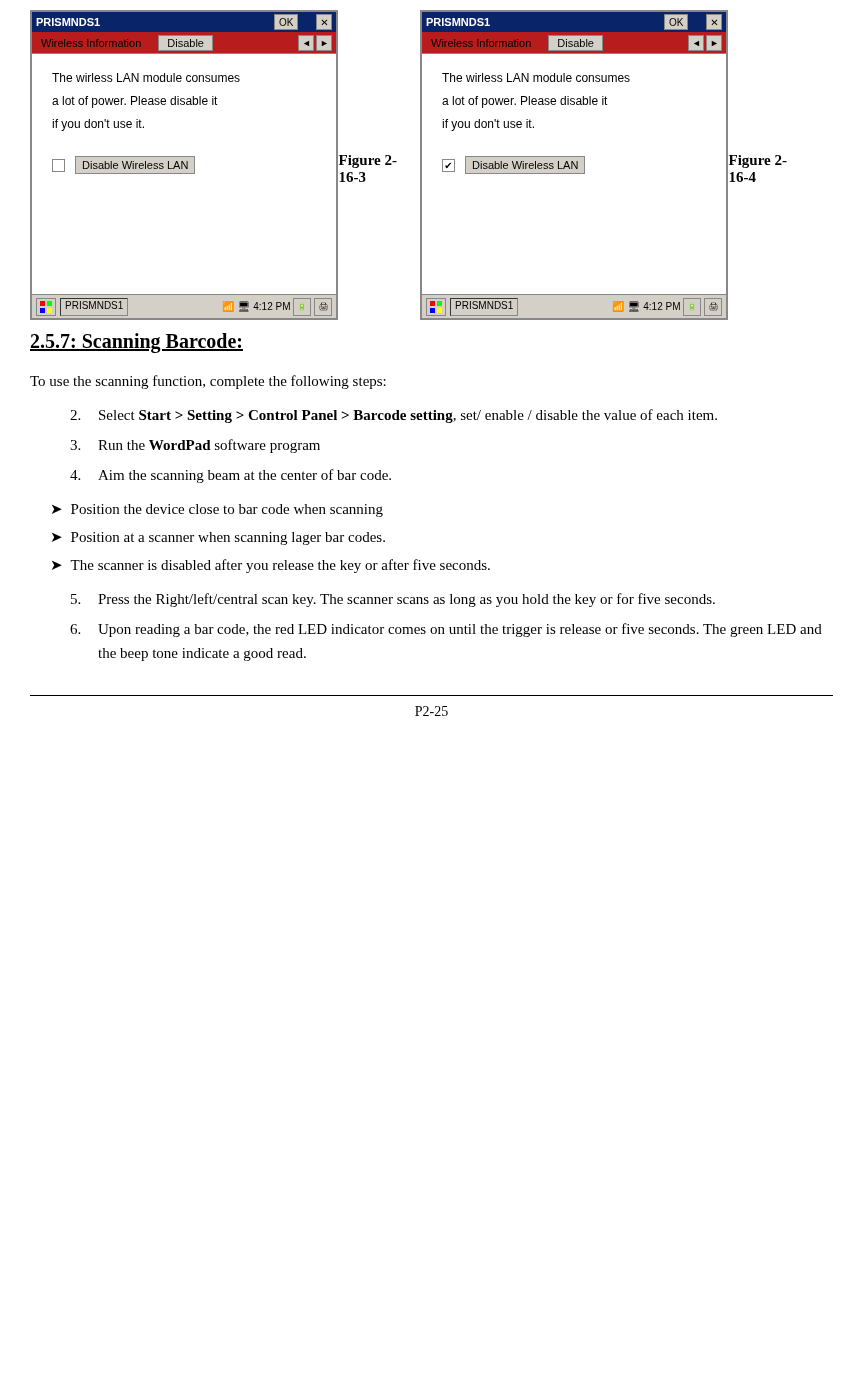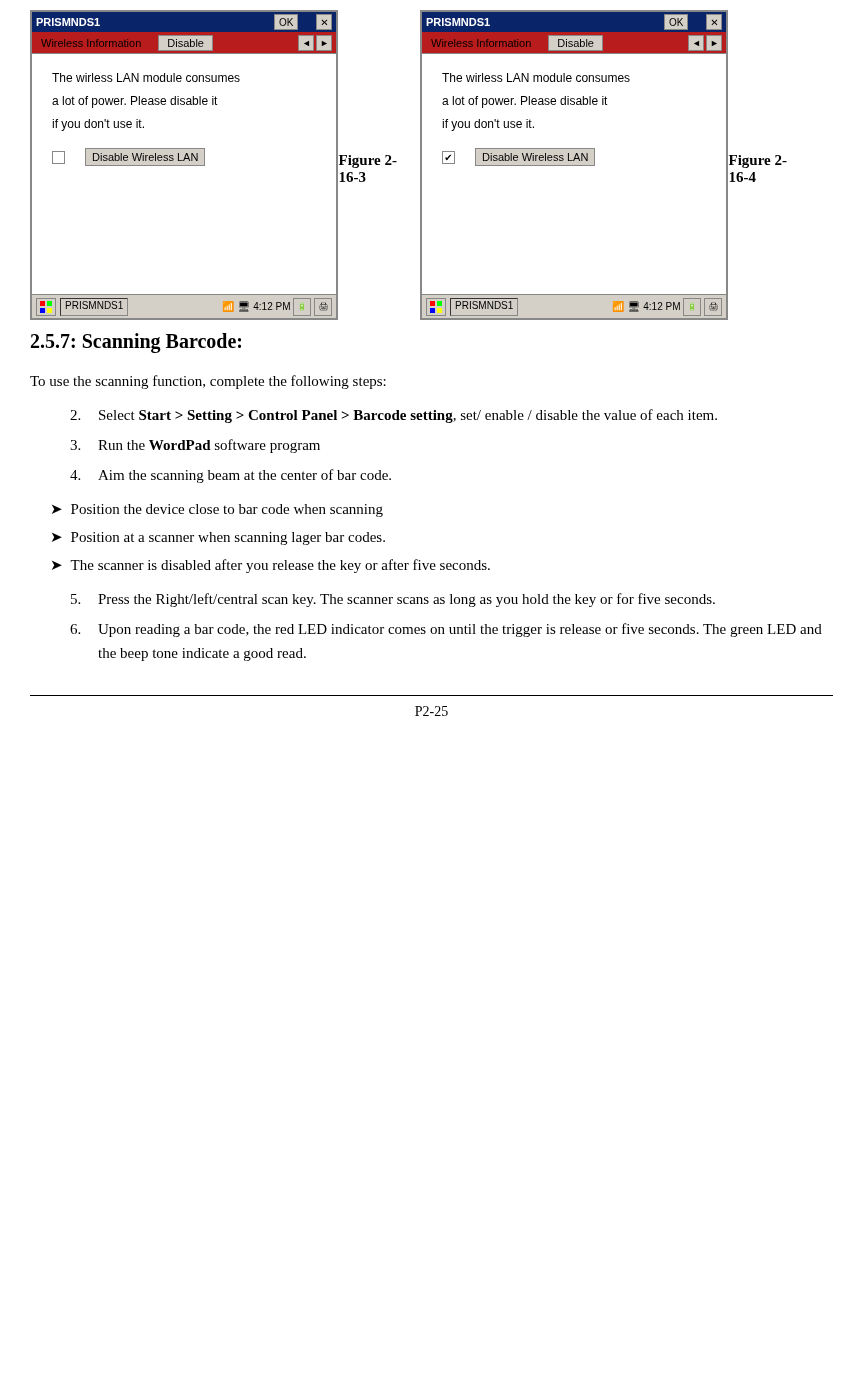--- a/index.html
+++ b/index.html
@@ -134,22 +134,22 @@
 
     .wince-body p {
       margin-bottom: 6px;
       font-size: 12px;
       line-height: 1.4;
     }
 
     .wince-checkbox-row {
       display: flex;
       align-items: center;
-      gap: 20px;
-      margin-top: 16px;
+      gap: 10px;
+      margin-top: 24px;
       font-size: 11px;
     }
 
     .wince-checkbox {
       width: 13px;
       height: 13px;
       border: 1px solid #888;
       background: white;
       display: flex;
       align-items: center;
@@ -227,20 +227,21 @@
     
     .main-content {
       margin-top: 10px;
     }
 
     .section-heading {
       font-family: Times New Roman, serif;
       font-size: 20px;
       font-weight: bold;
       margin-bottom: 16px;
+      text-decoration: underline;
     }
 
     .body-text {
       font-family: Times New Roman, serif;
       font-size: 15px;
       line-height: 1.6;
       margin-bottom: 10px;
     }
 
     .list-section {

